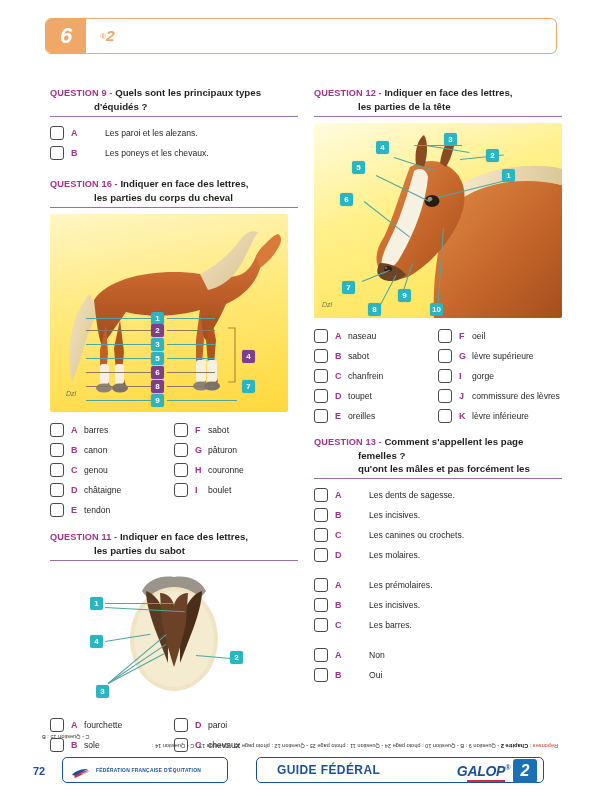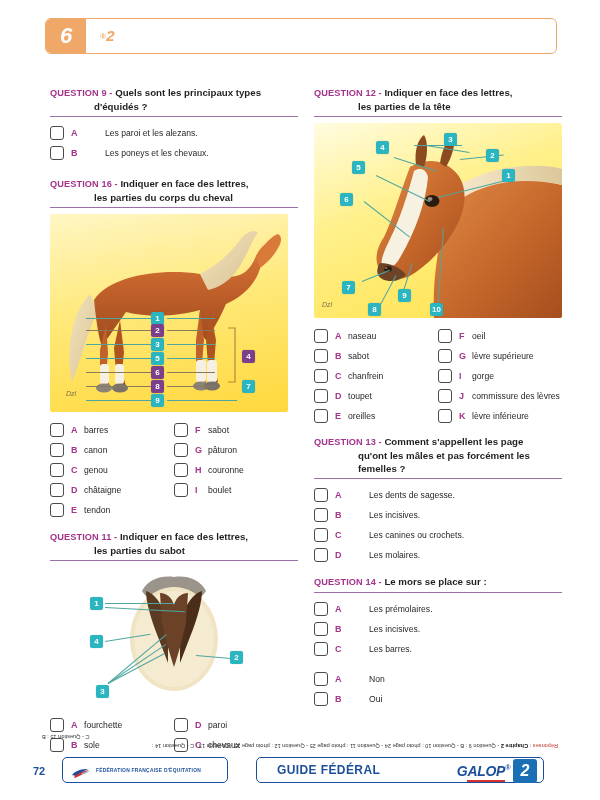--- a/index.html
+++ b/index.html
@@ -500,22 +500,22 @@
               <div class="atext">lèvre inférieure</div>
             </div>
         </div>
       </div>
     </div>
 
     <div class="q-block" style="margin-top:8px;">
       <div class="q-head">
         <span class="qlabel">QUESTION 13 -</span>
         <span class="qtext">Comment s'appellent les page</span>
+        <span class="qtext indent2">femelles ?</span>
         <span class="qtext indent">qu'ont les mâles et pas forcément les</span>
-        <span class="qtext indent2">femelles ?</span>
       </div>
       <div class="answers">
         <div class="arow wide">
             <div class="cbox"></div>
             <div class="aletter">A</div>
             <div class="atext">Les dents de sagesse.</div>
           </div>
         <div class="arow wide">
             <div class="cbox"></div>
             <div class="aletter">B</div>
@@ -528,24 +528,20 @@
           </div>
         <div class="arow wide">
             <div class="cbox"></div>
             <div class="aletter">D</div>
             <div class="atext">Les molaires.</div>
           </div>
       </div>
     </div>
 
     <div class="q-block" style="margin-top:10px;">
-      <div class="q-head">
-        <span class="qlabel">QUESTION 14 -</span>
-        <span class="qtext">Le mors se place sur :</span>
-      </div>
       <div class="answers">
         <div class="arow wide">
             <div class="cbox"></div>
             <div class="aletter">A</div>
             <div class="atext">Les prémolaires.</div>
           </div>
         <div class="arow wide">
             <div class="cbox"></div>
             <div class="aletter">B</div>
             <div class="atext">Les incisives.</div>

